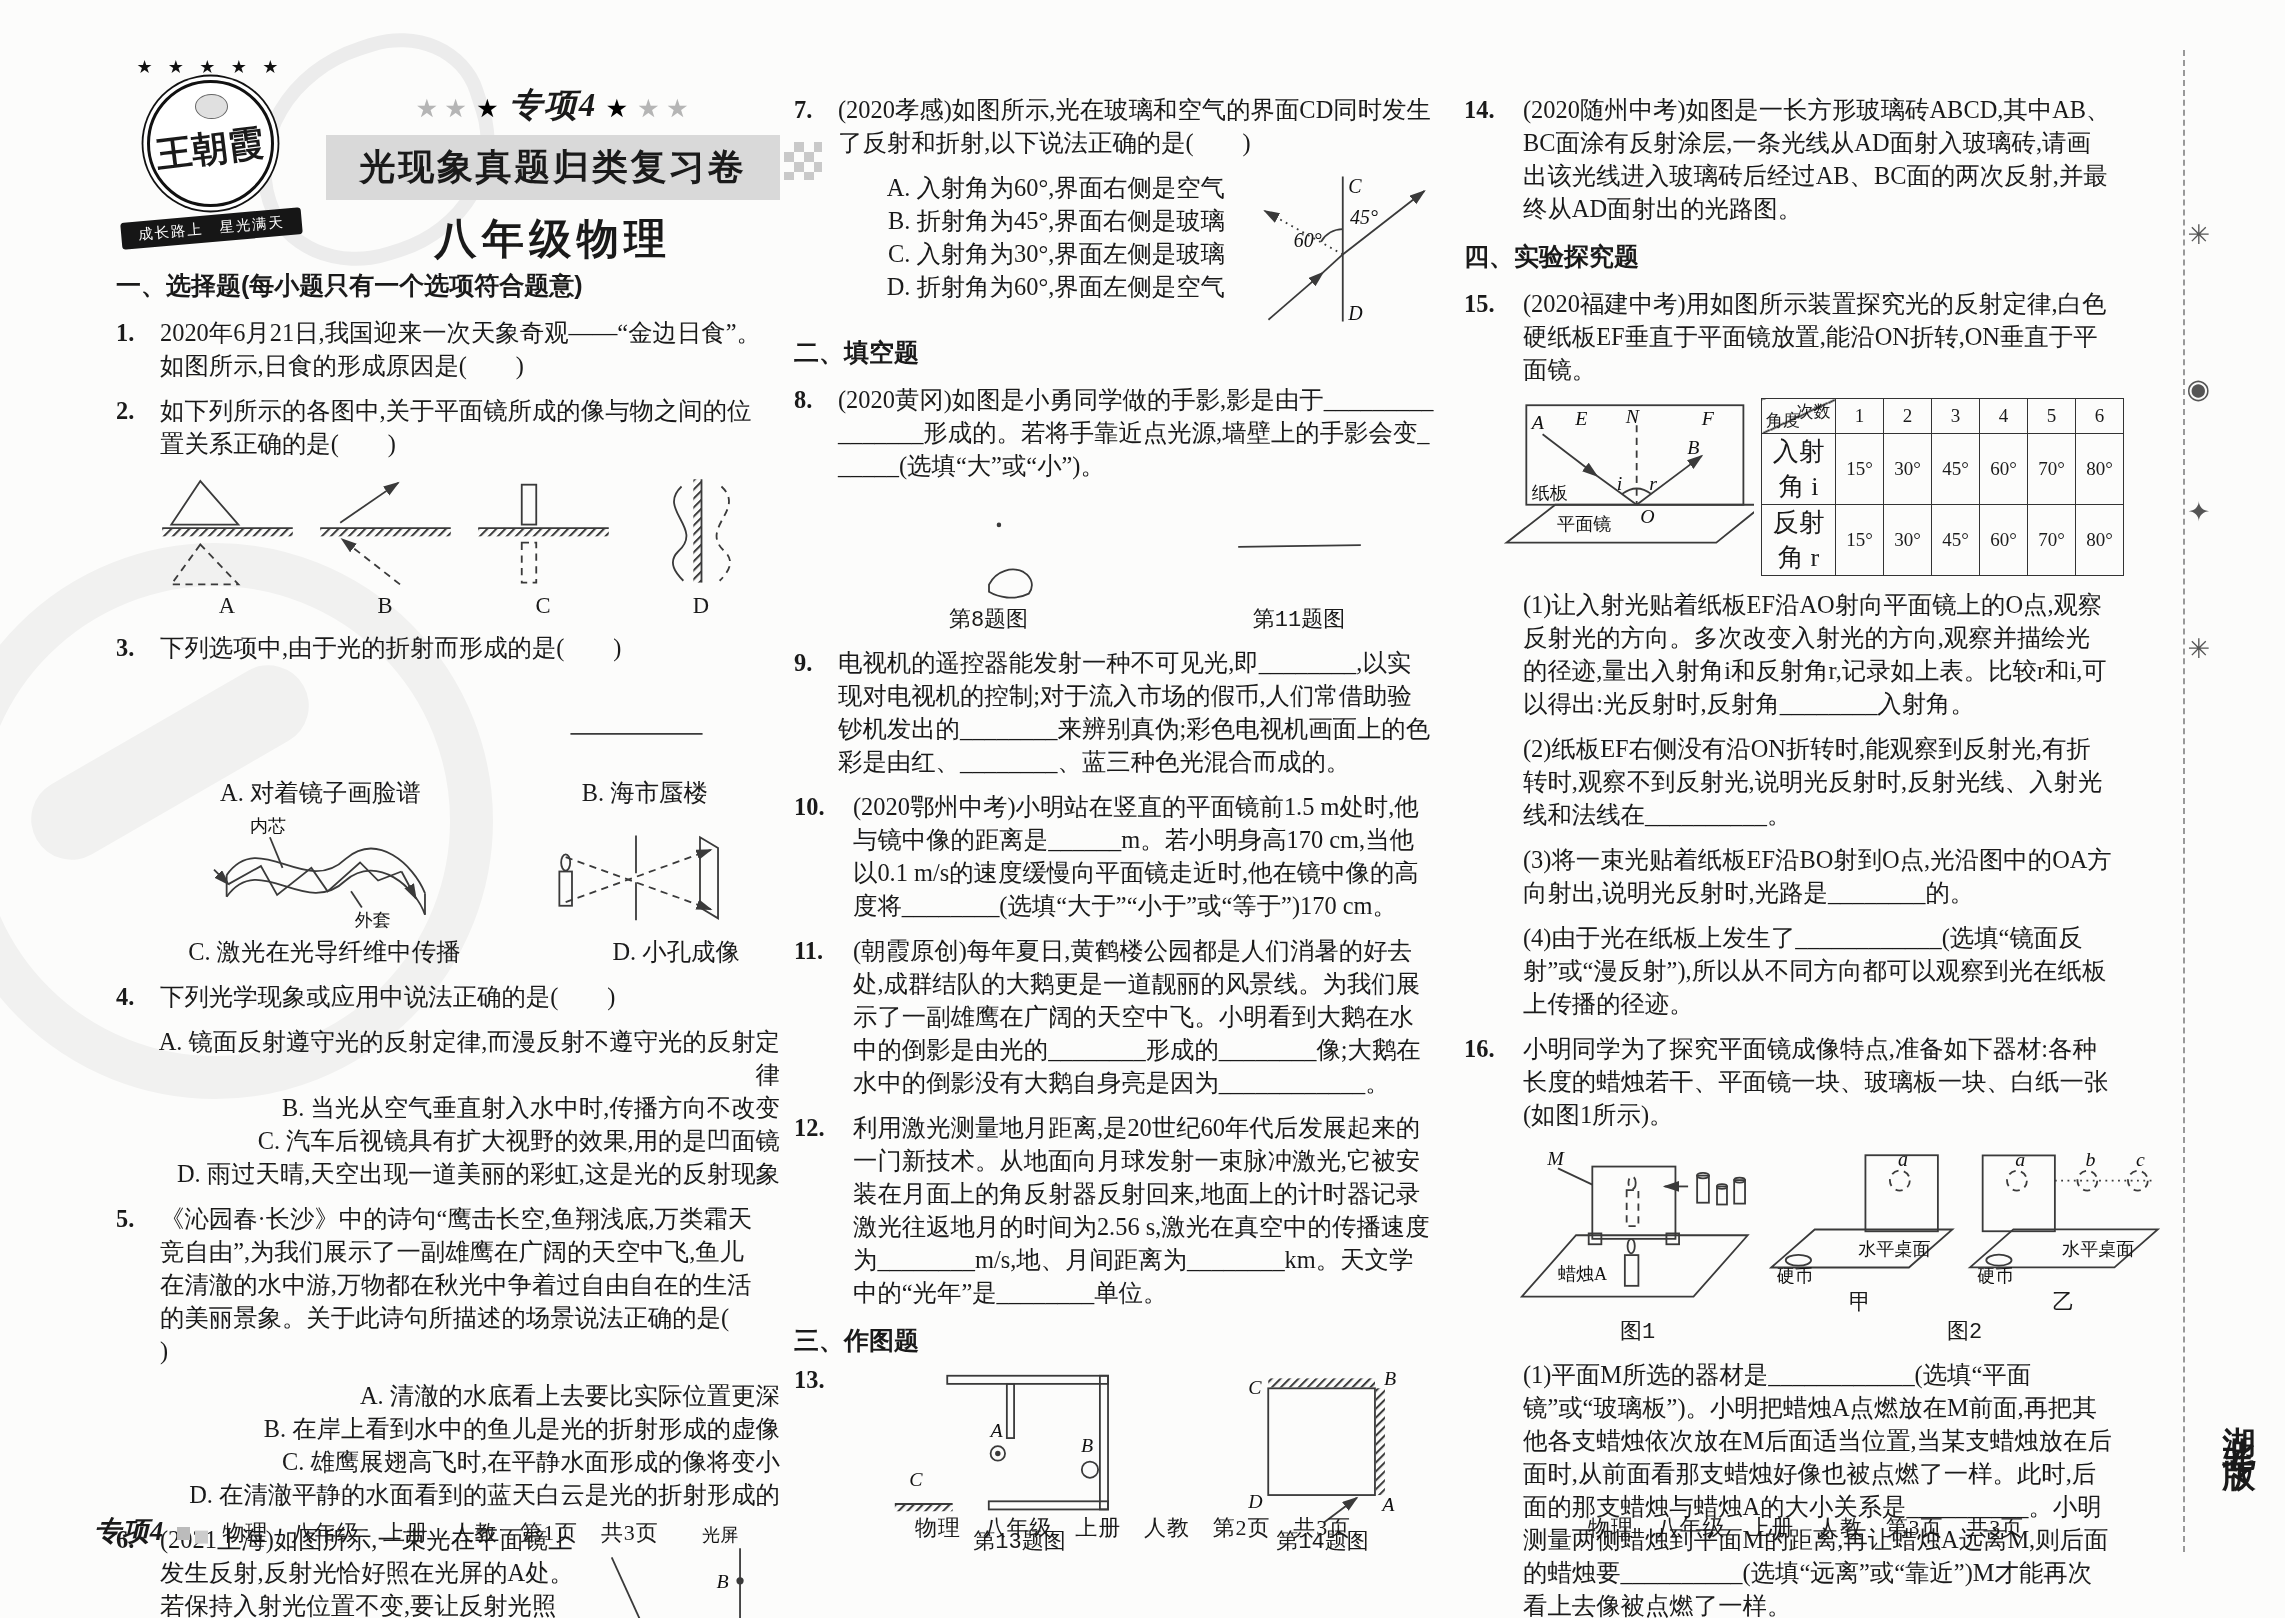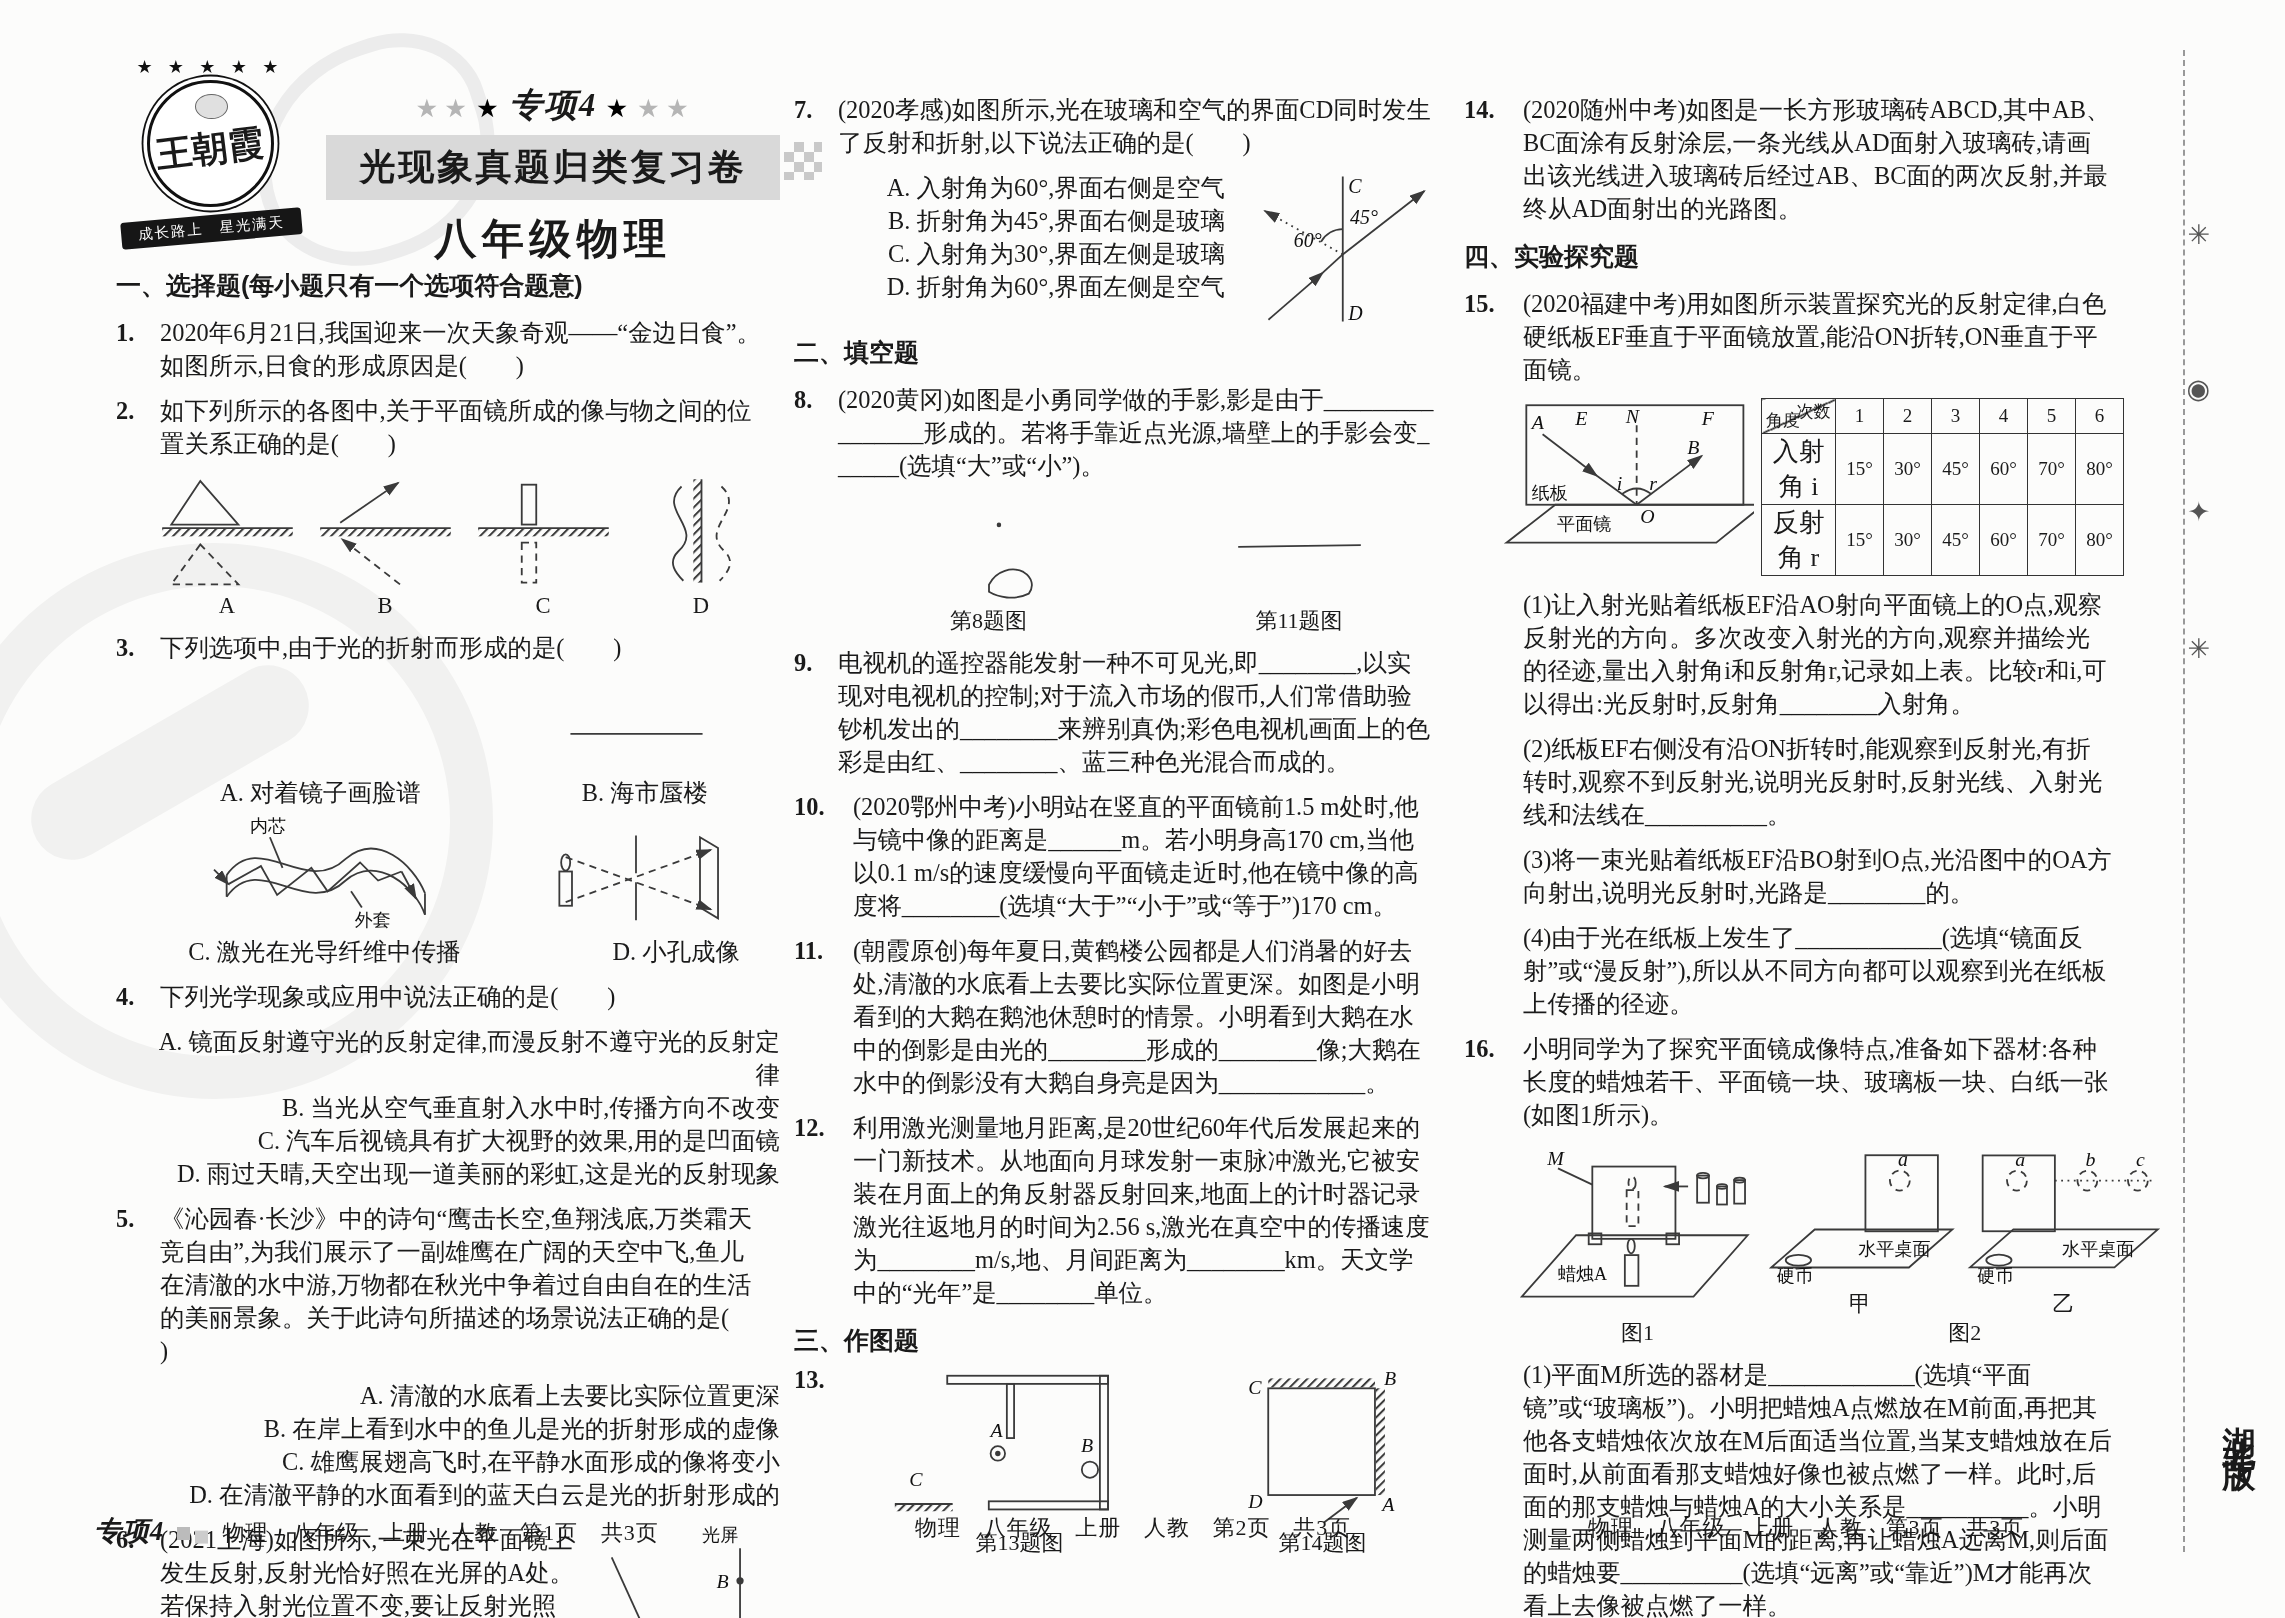--- a/index.html
+++ b/index.html
@@ -13,21 +13,21 @@
   .opt{margin:0;font-size:24.4px;line-height:33px;text-align:right;}
   .sec{font-family:"Liberation Sans","DejaVu Sans",sans-serif;font-weight:bold;font-size:25px;
        line-height:38px;margin:1.8px 0;word-break:break-all;}
   .q{position:relative;padding-left:32px;margin-bottom:2.7px;}
   .q.wide{padding-left:47px;}
   .qn{position:absolute;left:0;top:0;font-weight:bold;font-size:24.4px;line-height:33px;}
   .clr{clear:both;}
   .figrow{display:flex;justify-content:space-around;align-items:flex-end;margin:3.6px 0;}
   .figcell{text-align:center;}
   .figlab{font-size:22.6px;line-height:27px;text-align:center;}
-  .fig-cap{font-size:22px;line-height:27px;text-align:center;margin-top:1.8px;}
+  .fig-cap{font-size:22px;line-height:27px;text-align:center;margin-top:1.8px;font-family:Liberation Mono, monospace;}
   
   .hdr{position:relative;height:217px;}
   .deco{position:absolute;left:136px;top:-5.4px;width:217px;height:190px;border:14.5px solid #ececec;
         border-radius:60% 40% 55% 45%;transform:rotate(-18deg);}
   .logo{position:absolute;left:3.6px;top:9px;width:192px;height:201px;}
   .logo-stars{position:absolute;top:0;left:9px;width:163px;text-align:center;font-size:18px;letter-spacing:5.4px;color:#111;}
   .logo-circle{position:absolute;top:23.5px;left:27px;width:121px;height:121px;border:3.6px solid #111;border-radius:50%;
         box-shadow:0 0 0 3.6px #fff,0 0 0 5.4px #111;background:#fff;display:flex;align-items:center;justify-content:center;}
   .logo-avatar{position:absolute;top:11px;left:45px;width:31px;height:23.5px;border-radius:50%;background:#e0e0e0;border:1.8px solid #666;}
   .logo-name{font-size:36px;font-weight:bold;transform:rotate(-7deg);margin-top:12.7px;}
@@ -338,21 +338,21 @@
       <p>电视机的遥控器能发射一种不可见光,即________,以实现对电视机的控制;对于流入市场的假币,人们常借助验钞机发出的________来辨别真伪;彩色电视机画面上的色彩是由红、________、蓝三种色光混合而成的。</p>
     </div>
 
     <div class="q wide">
       <span class="qn">10.</span>
       <p>(2020鄂州中考)小明站在竖直的平面镜前1.5 m处时,他与镜中像的距离是______m。若小明身高170 cm,当他以0.1 m/s的速度缓慢向平面镜走近时,他在镜中像的高度将________(选填“大于”“小于”或“等于”)170 cm。</p>
     </div>
 
     <div class="q wide">
       <span class="qn">11.</span>
-      <p>(朝霞原创)每年夏日,黄鹤楼公园都是人们消暑的好去处,清澈的水底看上去要比实际位置更深。如图是小明看到的大鹅在鹅池休憩时的情景。小明看到大鹅在水中的倒影是由光的________形成的________像;大鹅在水中的倒影没有大鹅自身亮是因为____________。</p>
+      <p>(朝霞原创)每年夏日,黄鹤楼公园都是人们消暑的好去处,成群结队的大鹅更是一道靓丽的风景线。为我们展示了一副雄鹰在广阔的天空中飞。小明看到大鹅在水中的倒影是由光的________形成的________像;大鹅在水中的倒影没有大鹅自身亮是因为____________。</p>
     </div>
 
     <div class="q wide">
       <span class="qn">12.</span>
       <p>利用激光测量地月距离,是20世纪60年代后发展起来的一门新技术。从地面向月球发射一束脉冲激光,它被安装在月面上的角反射器反射回来,地面上的计时器记录激光往返地月的时间为2.56 s,激光在真空中的传播速度为________m/s,地、月间距离为________km。天文学中的“光年”是________单位。</p>
     </div>
 
     <h2 class="sec">三、作图题</h2>
 
     <div class="q wide">

